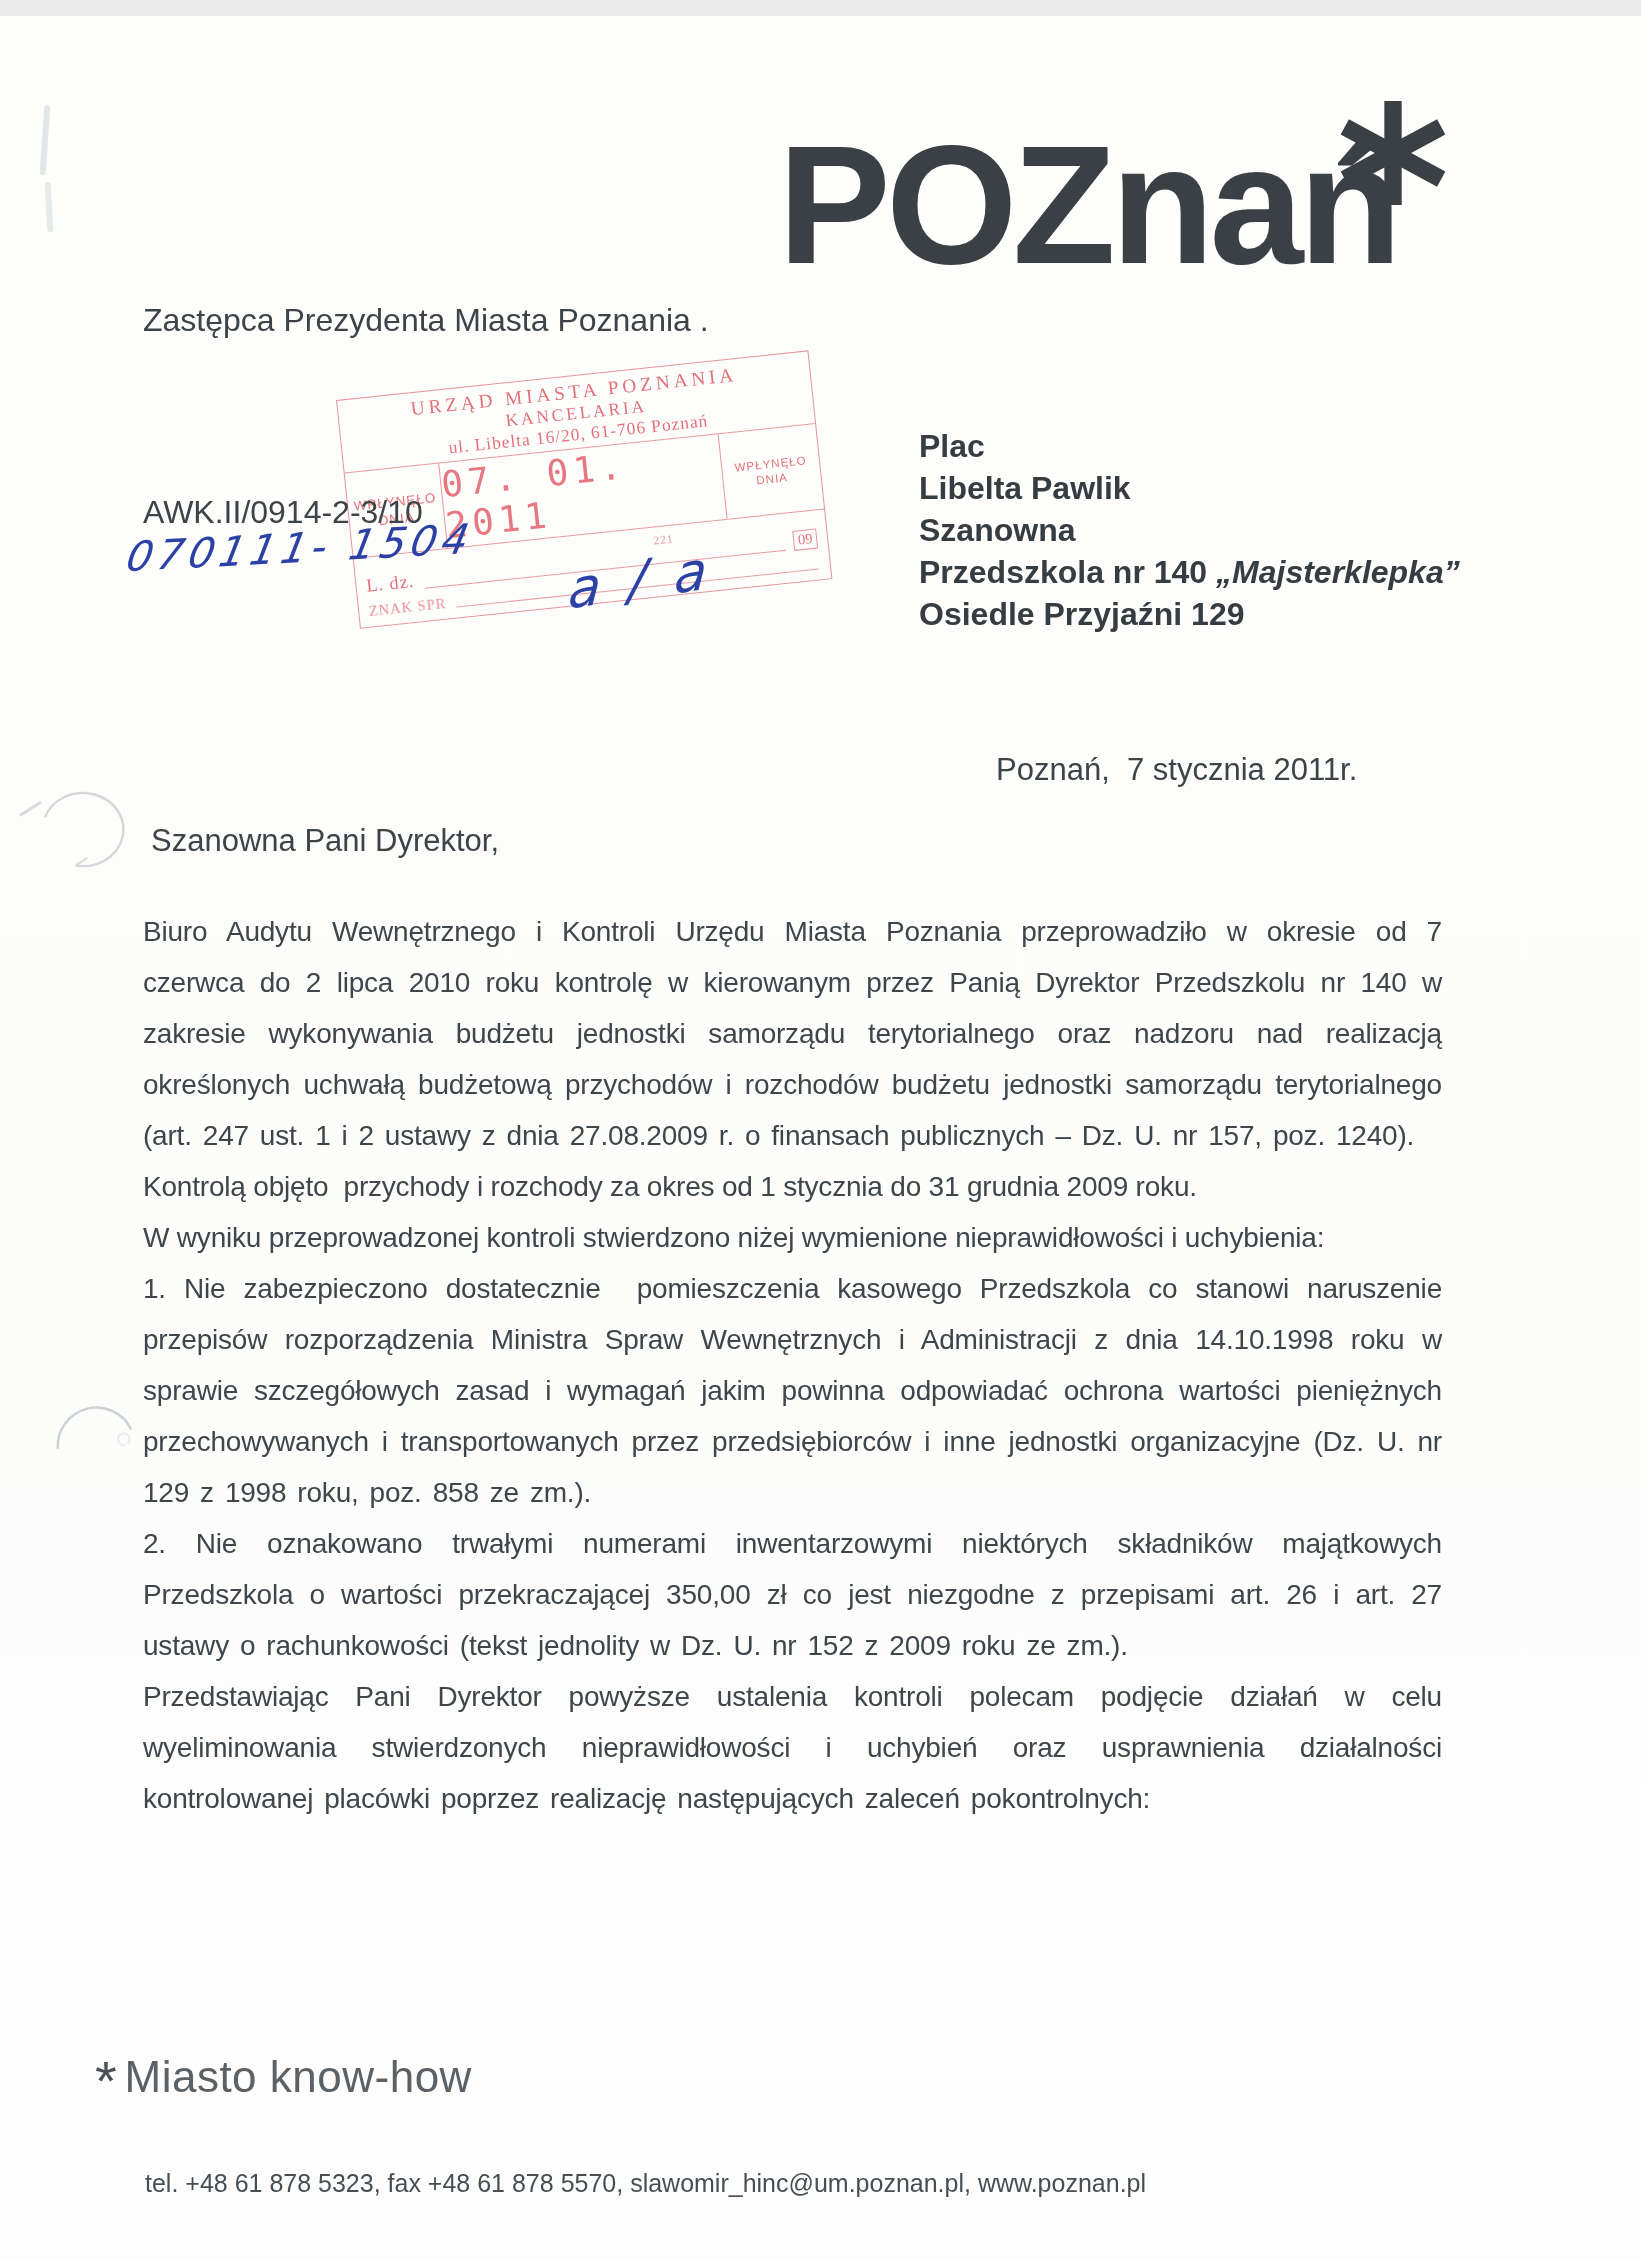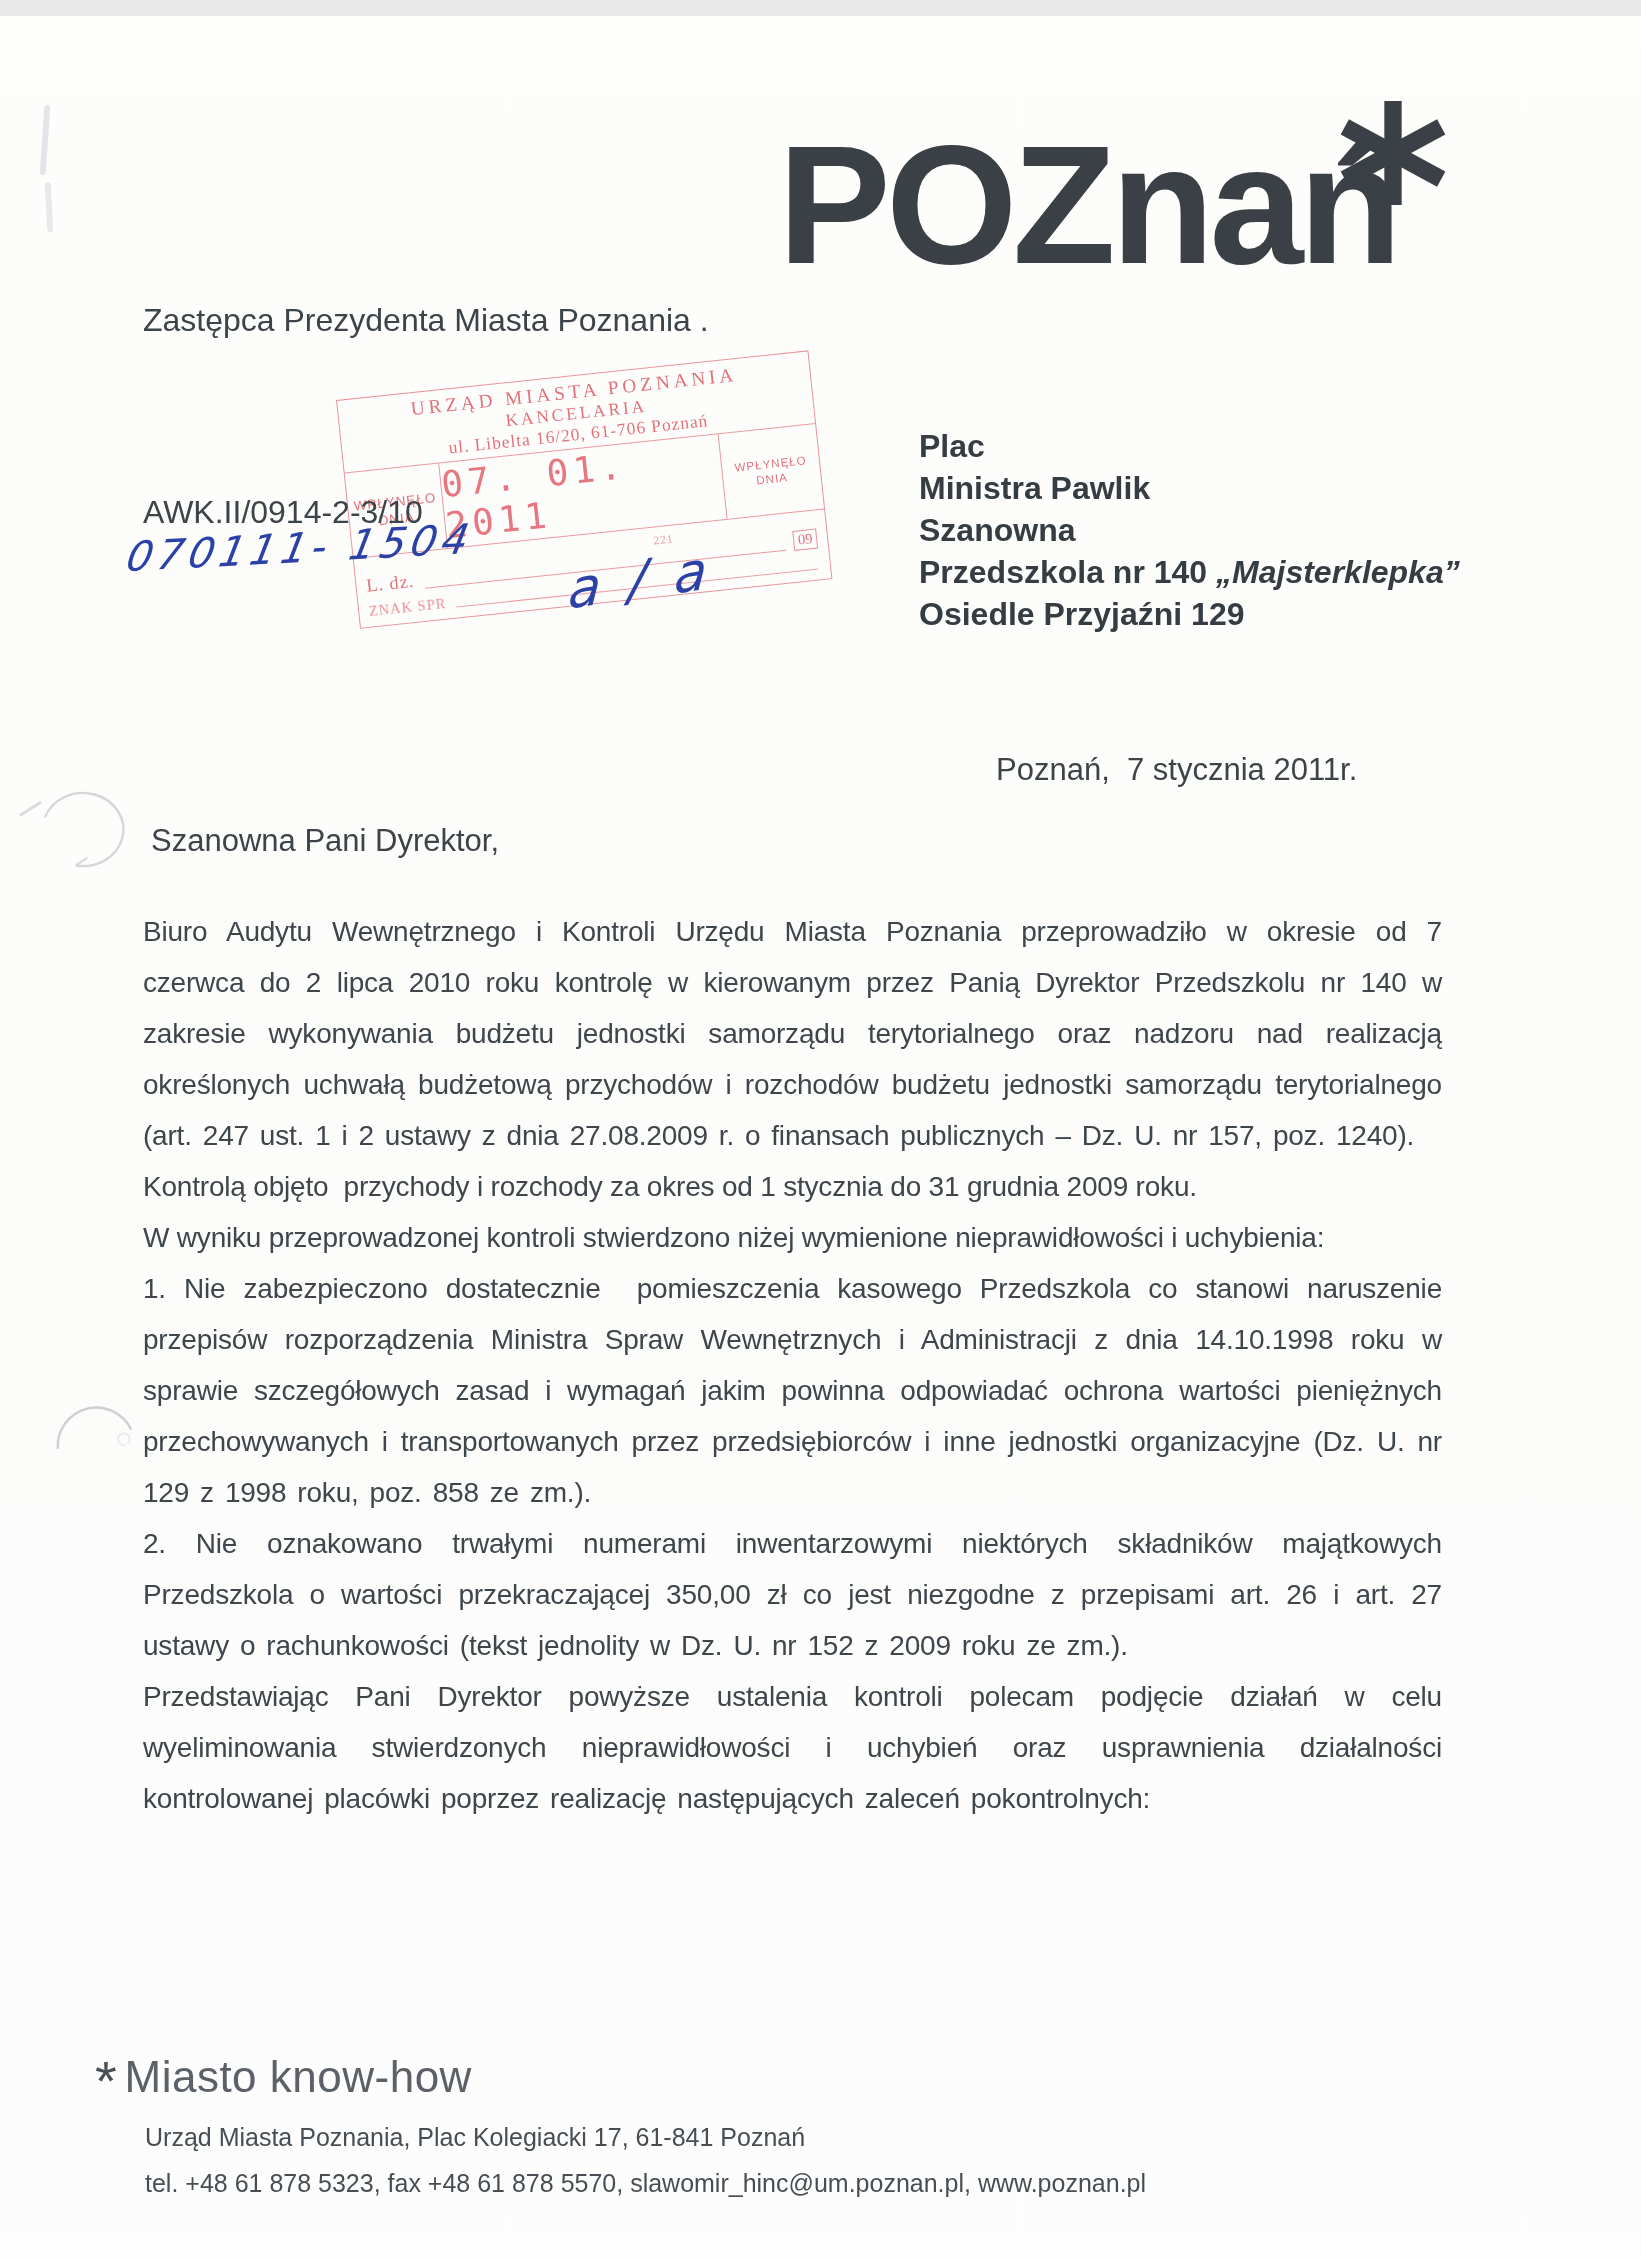--- a/index.html
+++ b/index.html
@@ -167,21 +167,21 @@
     </div>
   </div>
 
   <div class="abs hand hand-number">070111- 1504</div>
   <div class="abs hand hand-aa">a / a</div>
 
   <div class="abs ref-number">AWK.II/0914-2-3/10</div>
 
   <div class="abs recipient">
     <div>Plac</div>
-    <div>Ministra Pawlik</div>
+    <div>Libelta Pawlik</div>
     <div>Szanowna</div>
     <div><span>Przedszkola nr 140 </span><span class="it">„Majsterklepka”</span></div>
     <div>Osiedle Przyjaźni 129</div>
   </div>
 
   <div class="abs dateline">Poznań,&nbsp; 7 stycznia 2011r.</div>
 
   <div class="abs salutation">Szanowna Pani Dyrektor,</div>
 
   <div class="abs body-flow">
@@ -190,17 +190,16 @@
     <p class="nowrap">W wyniku przeprowadzonej kontroli stwierdzono niżej wymienione nieprawidłowości i uchybienia:</p>
     <p class="just gap-item1">1. Nie zabezpieczono dostatecznie&nbsp; pomieszczenia kasowego Przedszkola co stanowi naruszenie przepisów rozporządzenia Ministra Spraw Wewnętrznych i Administracji z dnia 14.10.1998 roku w sprawie szczegółowych zasad i wymagań jakim powinna odpowiadać ochrona wartości pieniężnych przechowywanych i transportowanych przez przedsiębiorców i inne jednostki organizacyjne (Dz. U. nr 129 z 1998 roku, poz. 858 ze zm.).</p>
     <p class="just gap-item2">2. Nie oznakowano trwałymi numerami inwentarzowymi niektórych składników majątkowych Przedszkola o wartości przekraczającej 350,00 zł co jest niezgodne z przepisami art. 26 i art. 27 ustawy o rachunkowości (tekst jednolity w Dz. U. nr 152 z 2009 roku ze zm.).</p>
     <p class="just gap-closing">Przedstawiając Pani Dyrektor powyższe ustalenia kontroli polecam podjęcie działań w celu wyeliminowania stwierdzonych nieprawidłowości i uchybień oraz usprawnienia działalności kontrolowanej placówki poprzez realizację następujących zaleceń pokontrolnych:</p>
   </div>
 
   <div class="abs footer-slogan">
     <span class="star">*</span>
     <span class="txt">Miasto know-how</span>
   </div>
-  <div class="abs footer-address">Urząd Miasta Poznania, Plac Kolegiacki 17, 61-841 Poznań</div>
   <div class="abs footer-contact">tel. +48 61 878 5323, fax +48 61 878 5570, slawomir_hinc@um.poznan.pl, www.poznan.pl</div>
 
 </div>
 
 
 </body></html>

